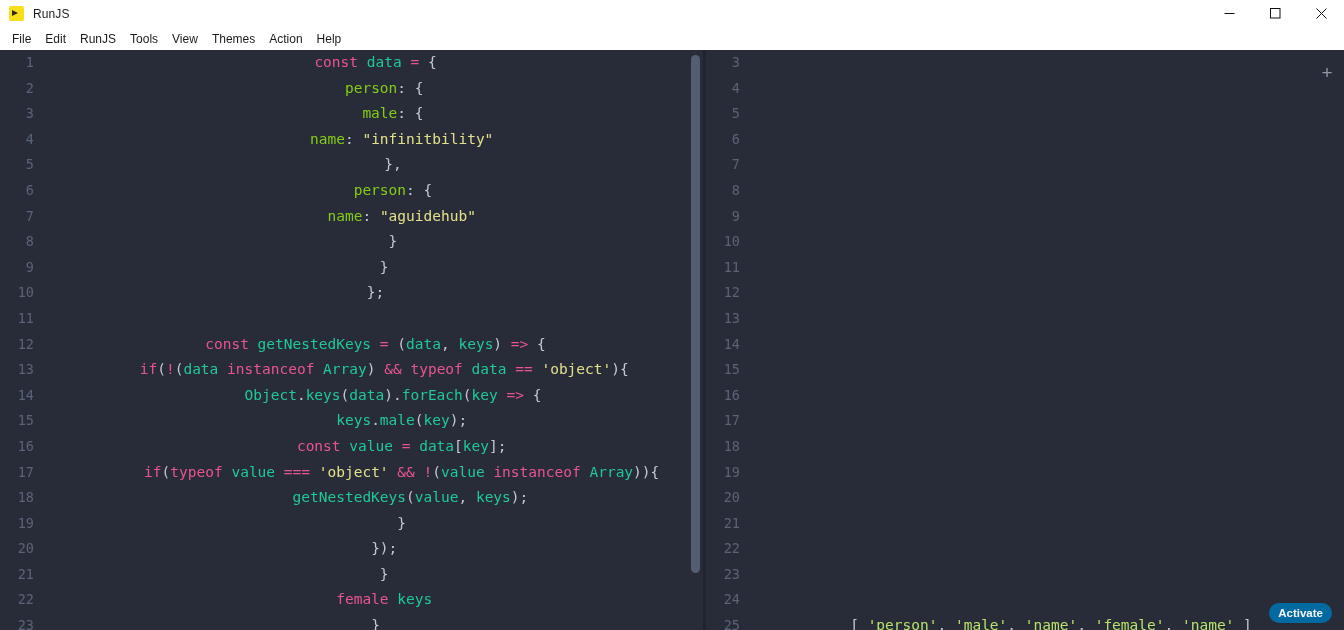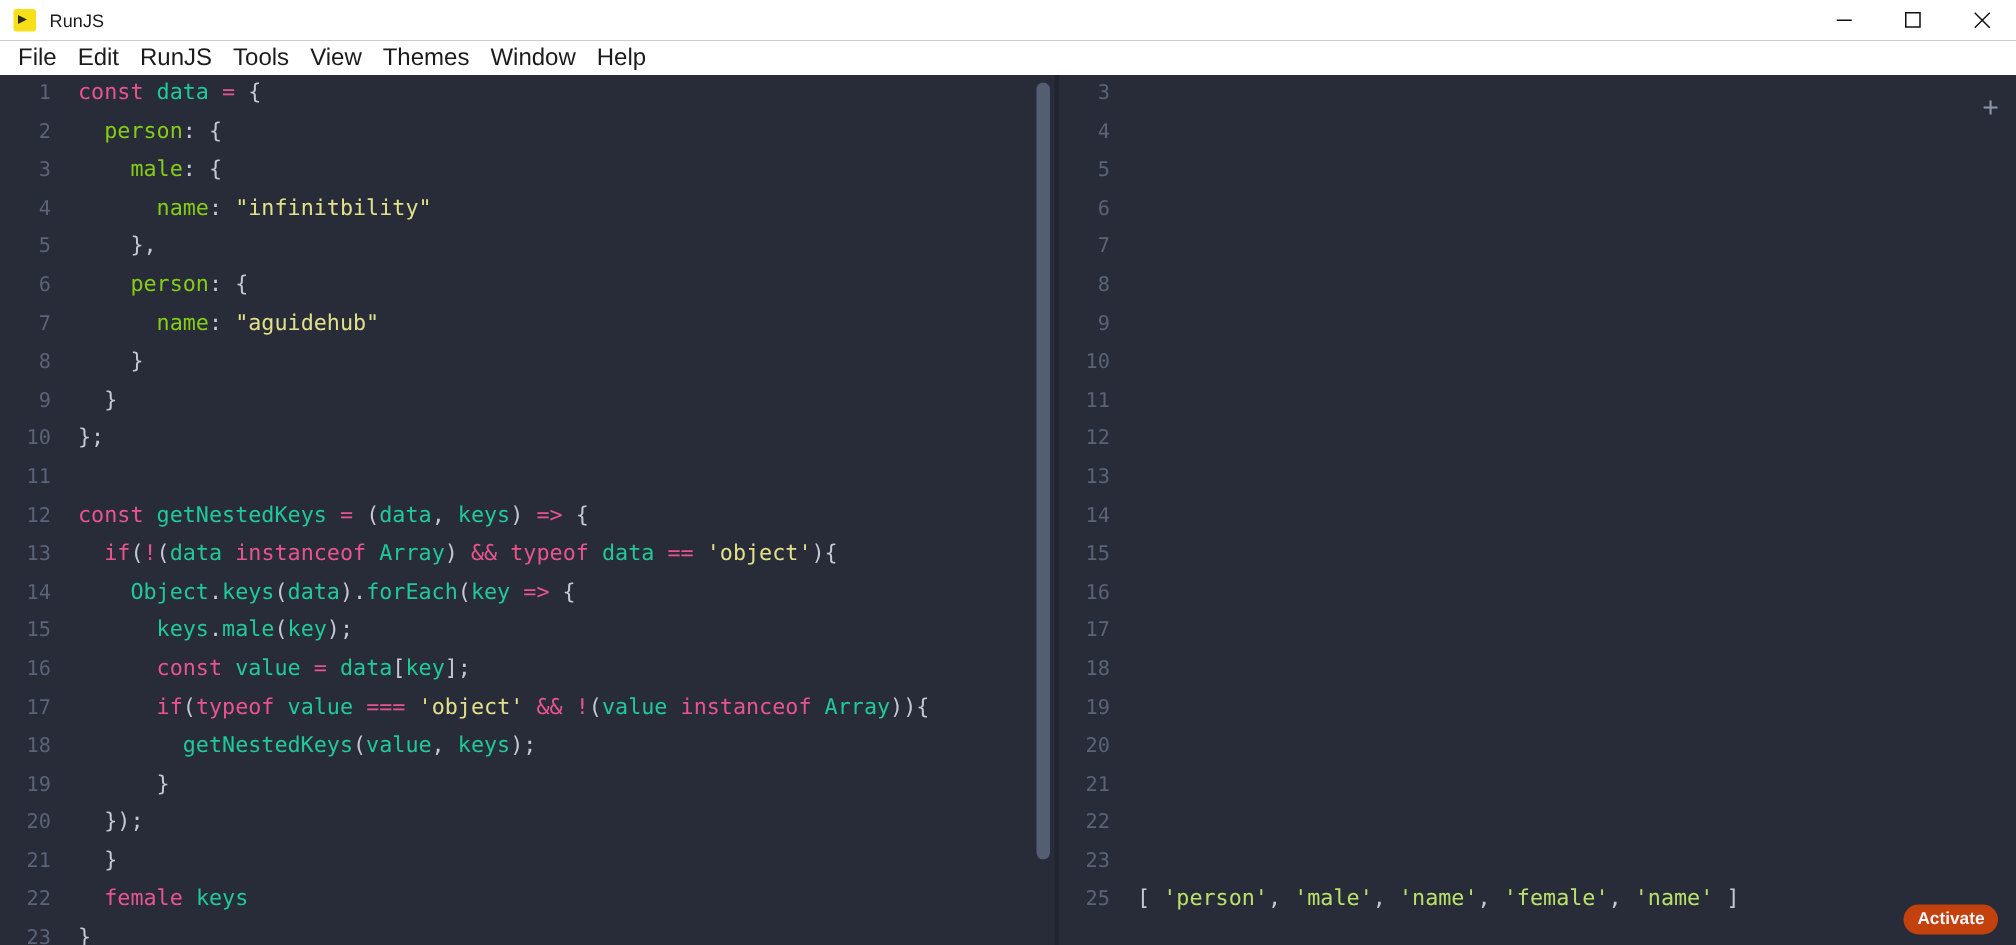--- a/index.html
+++ b/index.html
@@ -80,21 +80,21 @@
     position: absolute;
     top: 27px; left: 0;
     width: 1344px;
     height: 23px;
     background: #ffffff;
     display: flex;
     align-items: center;
     padding-left: 5px;
   }
   .menu-item {
-    font-size: 16px;
+    font-size: 12px;
     color: #1b1b1b;
     padding: 3px 7px;
     white-space: nowrap;
     cursor: default;
     border-radius: 2px;
   }
 
   
   .workspace {
     position: absolute;
@@ -133,21 +133,21 @@
     text-align: right;
     color: #5a6378;
     font-size: 13.5px;
     user-select: none;
   }
   .pane-editor .ln { width: 34px; padding-right: 0; }
   .pane-editor .src { padding-left: 18px; }
   .pane-output .ln { width: 34px; }
   .pane-output .src { padding-left: 18px; }
 
-  .src { flex: 1 1 auto; white-space: pre; }
+  .src { flex: 1 1 auto; white-space: pre; text-align: center; }
 
   
   .t-kw   { color: #e8558e; }   
   .t-id   { color: #20c997; }   
   .t-prop { color: #84cc16; }   
   .t-str  { color: #e3e08a; }   
   .t-str2 { color: #b9e06a; }   
   .t-pun  { color: #c3c8d4; }   
   .t-op   { color: #e8558e; }
 
@@ -190,21 +190,21 @@
     line-height: 1;
     cursor: pointer;
     user-select: none;
   }
 
   
   .activate-btn {
     position: absolute;
     right: 12px;
     bottom: 7px;
-    background: #c2410c;
+    background: #0369a1;
     color: #f2f4f8;
     font-size: 11.5px;
     font-weight: bold;
     padding: 4px 9px;
     border-radius: 10px;
     cursor: pointer;
     user-select: none;
     font-family: "Liberation Sans", sans-serif;
   }
 </style>
@@ -239,21 +239,21 @@
     </div>
   </div>
 
   <div class="menubar" id="menubar">
       <div class="menu-item">File</div>
       <div class="menu-item">Edit</div>
       <div class="menu-item">RunJS</div>
       <div class="menu-item">Tools</div>
       <div class="menu-item">View</div>
       <div class="menu-item">Themes</div>
-      <div class="menu-item">Window</div>
+      <div class="menu-item">Action</div>
       <div class="menu-item">Help</div>
     </div>
 
   <div class="workspace">
 
     <div class="pane pane-editor">
       <div class="code-area" id="editor-lines">
           <div class="code-line"><span class="ln">1</span><span class="src"><span class="t-kw">const</span><span class="t-pun"> </span><span class="t-id">data</span><span class="t-op"> = </span><span class="t-pun">{</span></span></div>
           <div class="code-line"><span class="ln">2</span><span class="src"><span class="t-pun">  </span><span class="t-prop">person</span><span class="t-pun">: {</span></span></div>
           <div class="code-line"><span class="ln">3</span><span class="src"><span class="t-pun">    </span><span class="t-prop">male</span><span class="t-pun">: {</span></span></div>
@@ -302,20 +302,21 @@
           <div class="code-line"><span class="ln">14</span><span class="src"></span></div>
           <div class="code-line"><span class="ln">15</span><span class="src"></span></div>
           <div class="code-line"><span class="ln">16</span><span class="src"></span></div>
           <div class="code-line"><span class="ln">17</span><span class="src"></span></div>
           <div class="code-line"><span class="ln">18</span><span class="src"></span></div>
           <div class="code-line"><span class="ln">19</span><span class="src"></span></div>
           <div class="code-line"><span class="ln">20</span><span class="src"></span></div>
           <div class="code-line"><span class="ln">21</span><span class="src"></span></div>
           <div class="code-line"><span class="ln">22</span><span class="src"></span></div>
           <div class="code-line"><span class="ln">23</span><span class="src"></span></div>
+          <div class="code-line"><span class="ln">24</span><span class="src"></span></div>
           <div class="code-line"><span class="ln">25</span><span class="src"><span class="t-pun">[ </span><span class="t-str2">'person'</span><span class="t-pun">, </span><span class="t-str2">'male'</span><span class="t-pun">, </span><span class="t-str2">'name'</span><span class="t-pun">, </span><span class="t-str2">'female'</span><span class="t-pun">, </span><span class="t-str2">'name'</span><span class="t-pun"> ]</span></span></div>
         </div>
       <div class="add-btn">+</div>
     </div>
 
     <div class="activate-btn">Activate</div>
 
   </div>
 
 </div>

